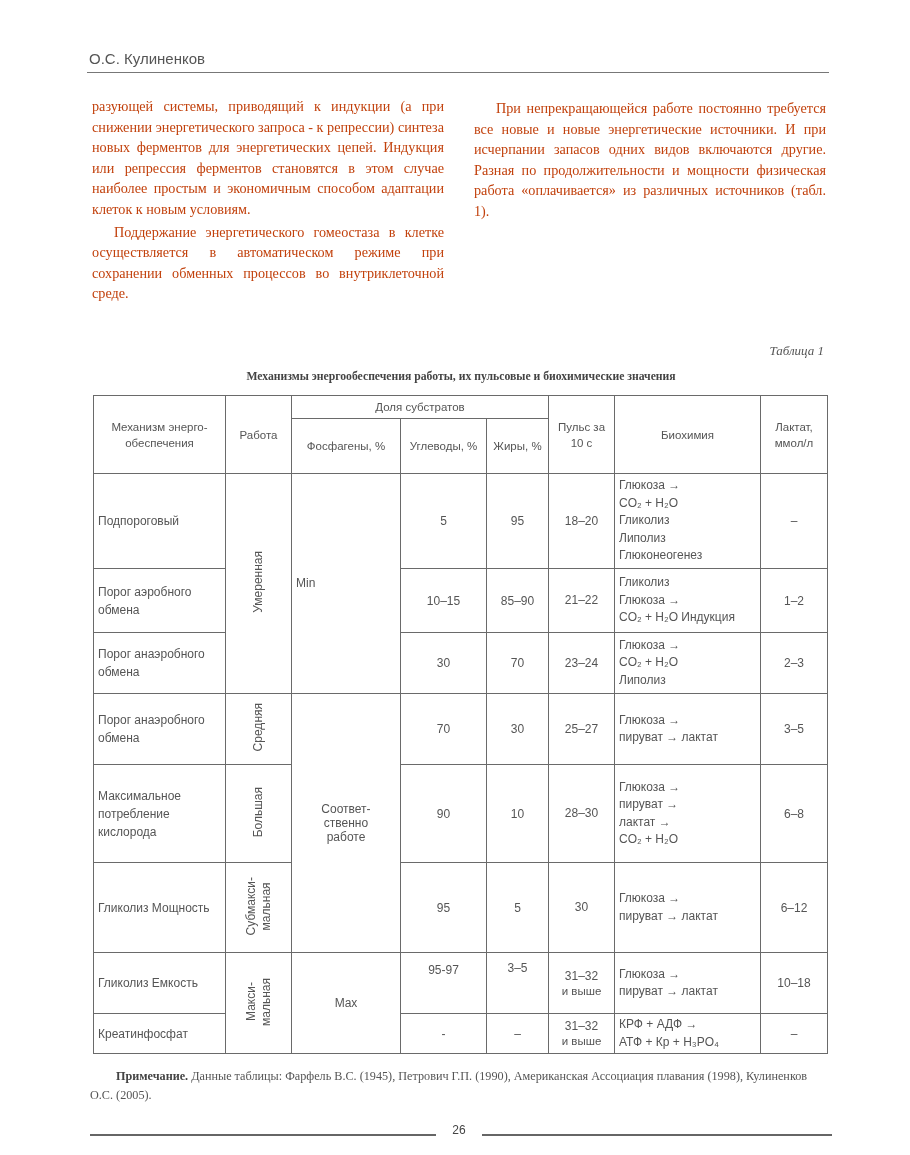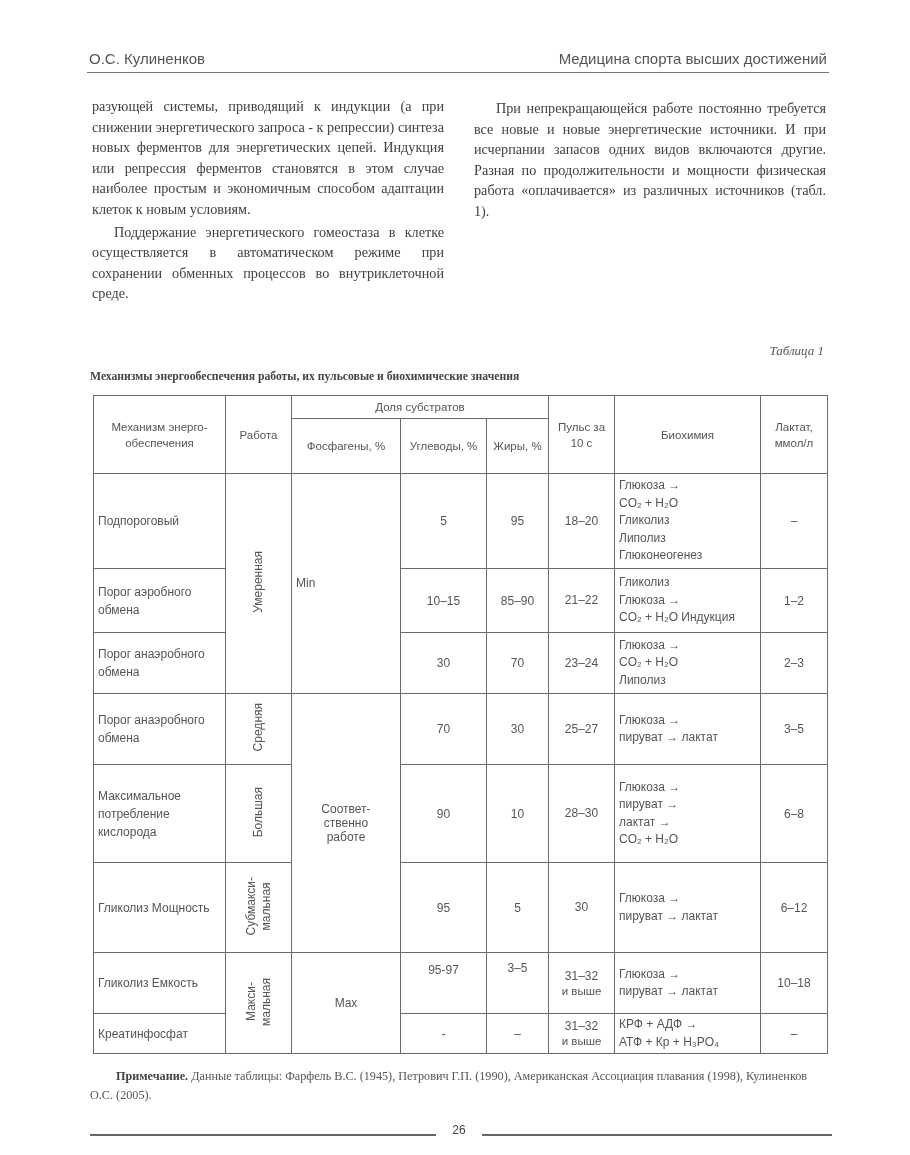--- a/index.html
+++ b/index.html
@@ -4,28 +4,28 @@
 <style>
   html, body { margin:0; padding:0; background:#ffffff; }
   body { width:910px; height:1155px; position:relative; overflow:hidden; color:#333; }
   .sans { font-family: "Liberation Sans", "DejaVu Sans", sans-serif; }
   .serif { font-family: "Liberation Serif", "DejaVu Serif", serif; }
 
   #running-header { position:absolute; left:87px; top:48px; width:742px; height:24px; border-bottom:1.5px solid #777; }
   #running-header .left { position:absolute; left:2px; top:2px; font-size:15px; color:#555; }
   #running-header .right { position:absolute; right:2px; top:2px; font-size:15px; color:#555; }
 
-  .col { position:absolute; top:96px; width:352px; font-size:14.2px; line-height:20.6px; color:#404040; text-align:justify; }
+  .col { position:absolute; top:96px; width:352px; font-size:14.2px; line-height:20.6px; color:#c2410c; text-align:justify; }
   .col p { margin:0; }
   .col p.indent { text-indent:22px; margin-top:2px; }
   #col-left { left:92px; }
   #col-right { left:474px; }
 
   #table-number { position:absolute; right:86px; top:343px; font-size:13px; font-style:italic; color:#555; }
-  #table-title { position:absolute; left:90px; width:742px; top:370px; text-align:left; font-size:11.7px; font-weight:bold; color:#444; }
+  #table-title { position:absolute; left:90px; width:742px; top:370px; text-align:center; font-size:11.7px; font-weight:bold; color:#444; }
 
   #data-table { position:absolute; left:93px; top:395px; border-collapse:collapse; table-layout:fixed; font-size:12px; color:#555; }
   #data-table td, #data-table th { border:1.4px solid #6a6a6a; padding:2px 4px; vertical-align:middle; }
   #data-table th { font-weight:normal; font-size:11.5px; color:#555; text-align:center; line-height:16px; }
   #data-table td.num { text-align:center; }
   #data-table td.mech { text-align:left; line-height:18px; }
   #data-table td.bio { text-align:left; line-height:17.5px; font-size:12px; }
   #data-table td.rot { padding:0; text-align:center; }
   .vert { writing-mode:vertical-rl; transform:rotate(180deg); display:inline-block; line-height:15px; white-space:pre-line; font-size:12px; text-align:center; }
   .pulse-sub { display:block; font-size:11.5px; line-height:14px; }
@@ -40,21 +40,20 @@
   #footer .line { position:absolute; top:10px; height:1.5px; background:#666; }
   #footer .line.l { left:0; width:346px; }
   #footer .line.r { left:392px; width:350px; }
   #footer .pnum { position:absolute; left:346px; width:46px; top:-1px; text-align:center; font-size:12px; color:#444; }
 </style>
 </head>
 <body>
 
 <div id="running-header">
   <span class="left sans">О.С. Кулиненков</span>
-  <span class="right sans">Медицина спорта высших достижений</span>
 </div>
 
 <div id="col-left" class="col serif">
   <p>разующей системы, приводящий к индукции (а при снижении энергетического запроса - к репрессии) синтеза новых ферментов для энергетических цепей. Индукция или репрессия ферментов становятся в этом случае наиболее простым и экономичным способом адаптации клеток к новым условиям.</p>
   <p class="indent">Поддержание энергетического гомеостаза в клетке осуществляется в автоматическом режиме при сохранении обменных процессов во внутриклеточной среде.</p>
 </div>
 
 <div id="col-right" class="col serif">
   <p class="indent">При непрекращающейся работе постоянно требуется все новые и новые энергетические источники. И при исчерпании запасов одних видов включаются другие. Разная по продолжительности и мощности физическая работа «оплачивается» из различных источников (табл. 1).</p>
 </div>

